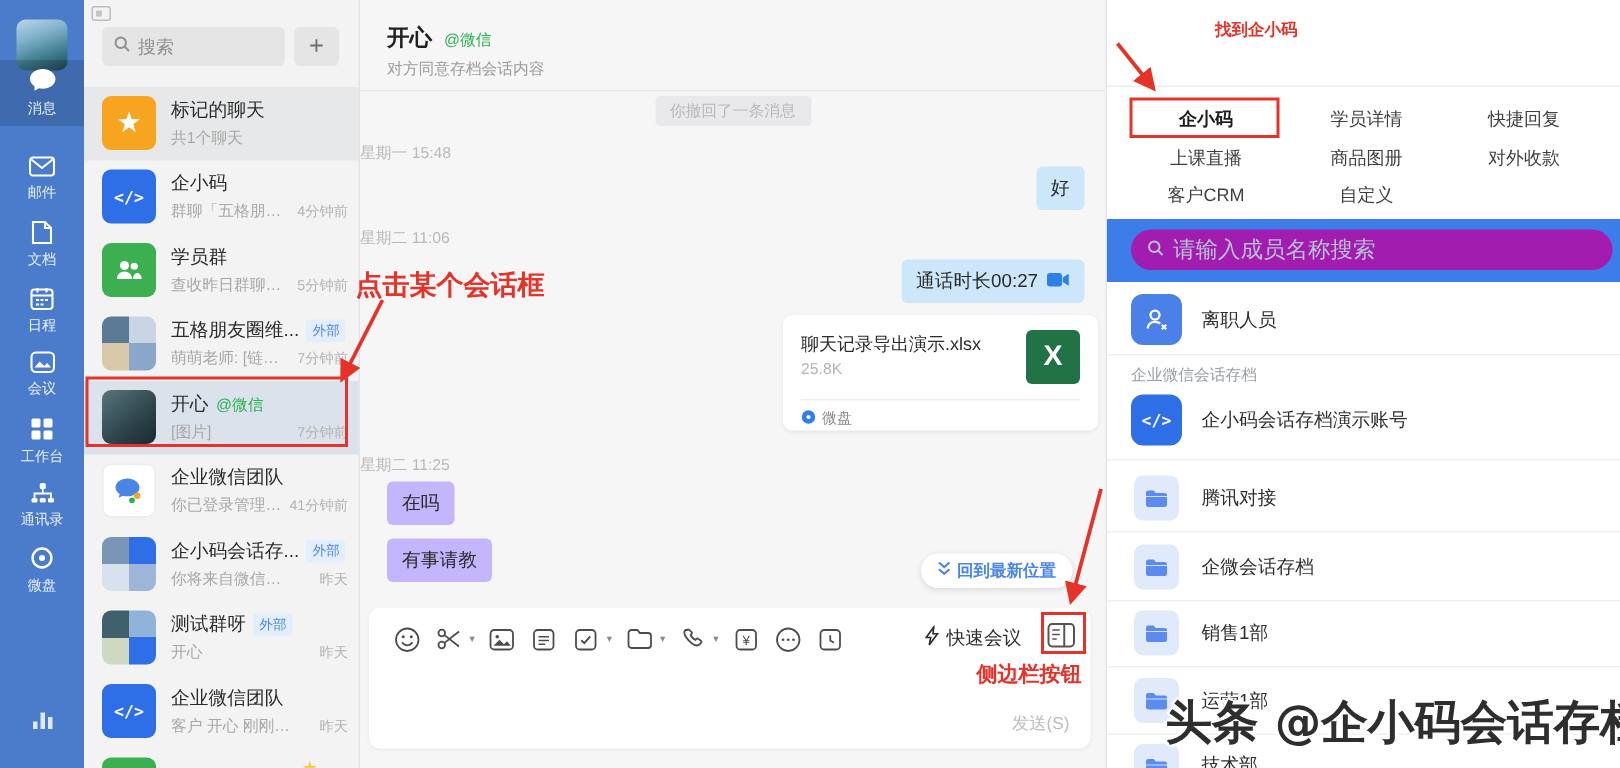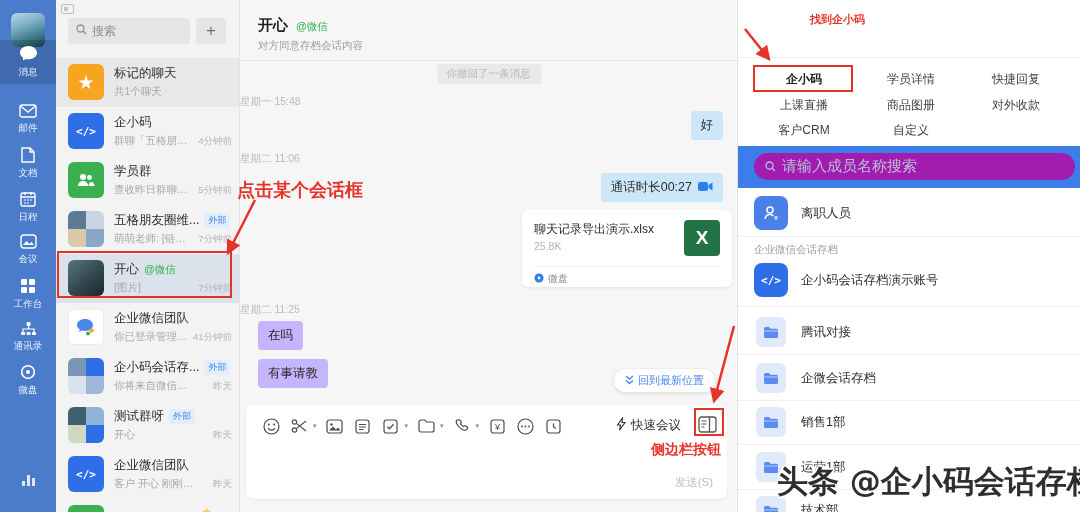--- a/index.html
+++ b/index.html
@@ -66,21 +66,21 @@
     box-shadow:0 1px 3px rgba(0,0,0,.08); }
   .fc-name { position:absolute; left:12px; top:11px; width:140px; font-size:12px; color:#2b2b2b;
     white-space:nowrap; overflow:hidden; text-overflow:ellipsis; }
   .fc-size { position:absolute; left:12px; top:30px; font-size:10.5px; color:#b4b4b4; }
   .fc-x { position:absolute; right:12px; top:10px; width:36px; height:36px; background:#217346; border-radius:4px;
     color:#fff; font-weight:bold; font-size:19px; display:flex; align-items:center; justify-content:center; }
   .fc-div { position:absolute; left:12px; right:12px; top:56px; height:1px; background:#efefef; }
   .fc-src { position:absolute; left:12px; top:62px; font-size:10px; color:#8a8a8a; display:flex; align-items:center; gap:4px; }
   .jump-pill { position:absolute; right:22px; top:369px; height:23px; background:#fff; border-radius:12px;
     box-shadow:0 1px 4px rgba(0,0,0,.13); display:flex; align-items:center; gap:4px; padding:0 11px;
-    color:#4a86e8; font-size:11px; cursor:pointer; white-space:nowrap; }
+    color:#4a86e8; font-size:11px; cursor:pointer; white-space:nowrap;font-weight:bold; }
   .composer { position:absolute; left:6px; top:405px; width:481px; height:94px; background:#fff; border-radius:8px;
     box-shadow:0 1px 3px rgba(0,0,0,.06); }
   .toolbar { position:absolute; left:14px; top:9px; display:flex; align-items:center; gap:6px; }
   .ticon { width:22px; height:24px; display:flex; align-items:center; justify-content:center; color:#4c4c4c; cursor:pointer; }
   .caret { font-size:7px; color:#8a8a8a; margin:0 1px 0 -3px; }
   .quick-meet { position:absolute; right:46px; top:12px; display:flex; align-items:center; gap:4px;
     font-size:12.5px; color:#2e2e2e; cursor:pointer; white-space:nowrap; }
   .sbar-btn { position:absolute; right:9px; top:11px; width:22px; height:20px; display:flex; align-items:center;
     justify-content:center; cursor:pointer; }
   .send-label { position:absolute; right:14px; bottom:9px; font-size:11.5px; color:#bcbcbc; cursor:pointer; }

